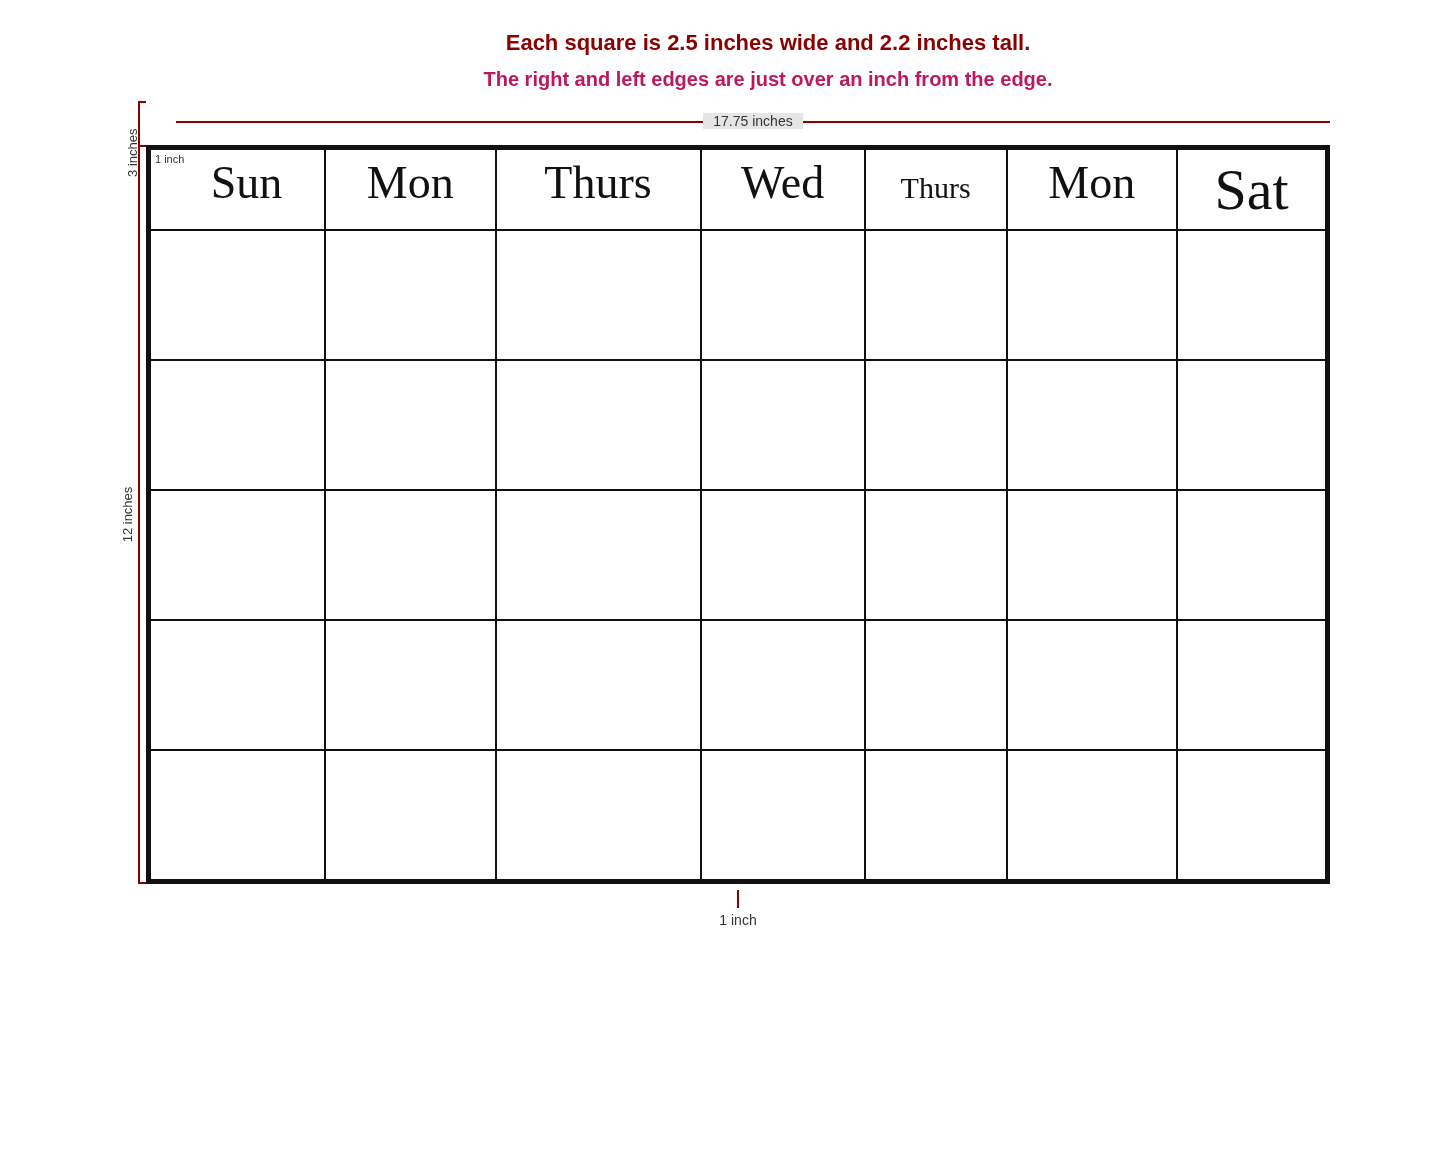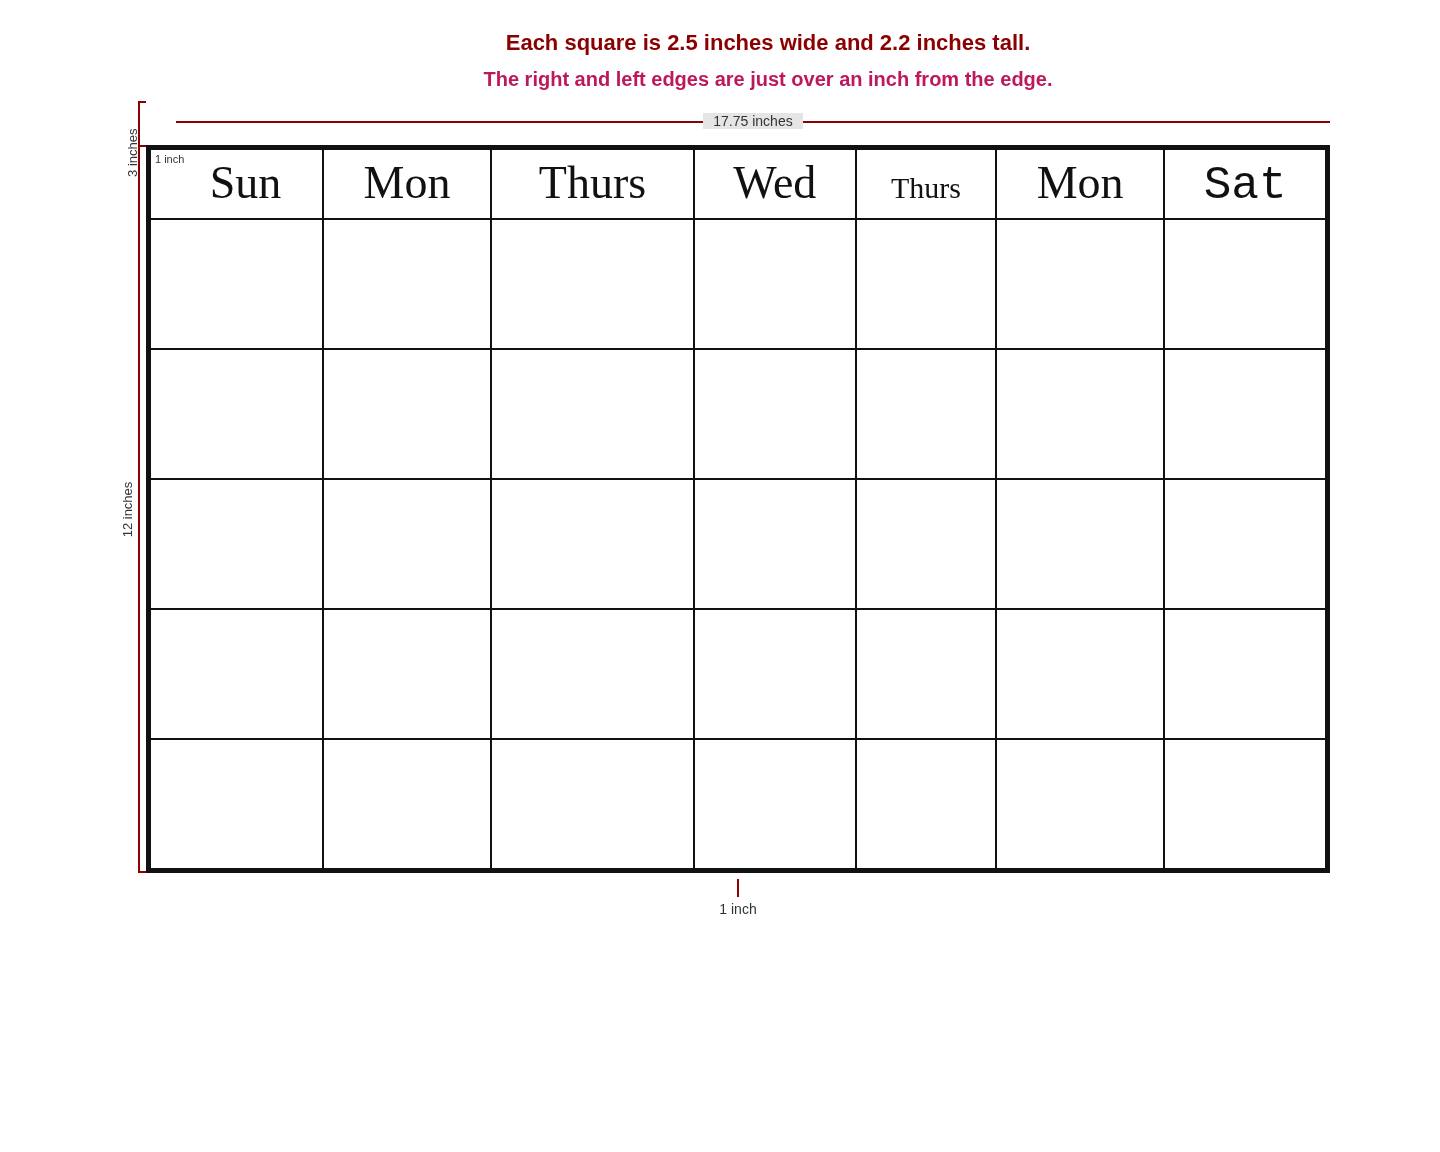--- a/index.html
+++ b/index.html
@@ -226,21 +226,21 @@
           <tr>
             <th class="sun-cell">
               <span style="font-family:'Brush Script MT',cursive,Georgia,serif; font-size:46px;margin-left:18px;">Sun</span>
               <span class="inch-label">1 inch</span>
             </th>
             <th><span style="font-family:'Brush Script MT',cursive,Georgia,serif; font-size:46px;">Mon</span></th>
             <th><span style="font-family:'Brush Script MT',cursive,Georgia,serif; font-size:46px;">Thurs</span></th>
             <th><span style="font-family:'Brush Script MT',cursive,Georgia,serif; font-size:46px;">Wed</span></th>
             <th><span style="font-family:'Brush Script MT',cursive,Georgia,serif; font-size:30px;">Thurs</span></th>
             <th><span style="font-family:'Brush Script MT',cursive,Georgia,serif; font-size:46px;">Mon</span></th>
-            <th><span style="font-family:Liberation Mono, monospace; font-size:46px;">Sat</span></th>
+            <th><span style="font-family:Liberation Serif, serif; font-size:58px;">Sat</span></th>
           </tr>
         </thead>
         <tbody>
           <tr>
             <td></td>
             <td></td>
             <td></td>
             <td></td>
             <td></td>
             <td></td>

